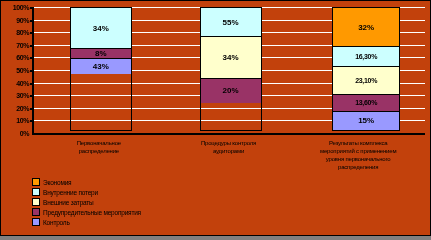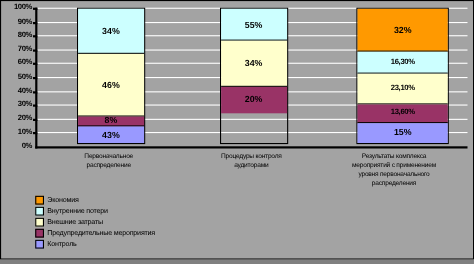--- a/index.html
+++ b/index.html
@@ -7,21 +7,21 @@
     width:431px;height:236px;
     background:#808080;
     font-family:"Liberation Sans","DejaVu Sans",sans-serif;
     overflow:hidden;
   }
   #chart-root{
     position:relative;
     width:431px;height:236px;
     box-sizing:border-box;
     border:1px solid #000;
-    background:#a3a3a3;
+    background:#c2410c;
   }
 
   
   .plot-area{
     position:absolute;
     left:31px; top:6px;
     width:393px; height:128px;
     border-left:2px solid #000;
     border-bottom:2px solid #000;
     box-sizing:border-box;
@@ -67,21 +67,21 @@
   }
   .bar{
     width:62px;
     height:100%;
     display:flex;
     flex-direction:column;
     border:1px solid #000;
     box-sizing:border-box;
     background:transparent;
   }
-  .bar.wide{width:84px;margin-left:12px;}
+  .bar.wide{width:68px;margin-left:12px;}
   .seg{
     box-sizing:border-box;
     display:flex;
     align-items:center;
     justify-content:center;
     font-size:8px;
     font-weight:bold;
     color:#000;
     border-bottom:1px solid #000;
     overflow:hidden;
@@ -171,21 +171,20 @@
         <div class="tick-mark" style="top: 88.2px;"></div>
         <div class="gridline" style="top: 100.8px;"></div>
         <div class="tick-mark" style="top: 100.8px;"></div>
         <div class="gridline" style="top: 113.4px;"></div>
         <div class="tick-mark" style="top: 113.4px;"></div>
       </div>
     <div class="bars">
         <div class="bar-group">
           <div class="bar">
             <div class="seg" style="height: 34%; background: rgb(204, 255, 255);">34%</div>
-            <div class="seg" style="height: 46%; background: rgb(255, 255, 204);">46%</div>
             <div class="seg" style="height: 8%; background: rgb(153, 51, 102);">8%</div>
             <div class="seg" style="height: 12%; background: rgb(153, 153, 255);">43%</div>
           </div>
         </div>
         <div class="bar-group">
           <div class="bar">
             <div class="seg" style="height: 24%; background: rgb(204, 255, 255);">55%</div>
             <div class="seg" style="height: 34%; background: rgb(255, 255, 204);">34%</div>
             <div class="seg" style="height: 20%; background: rgb(153, 51, 102);">20%</div>
           </div>

